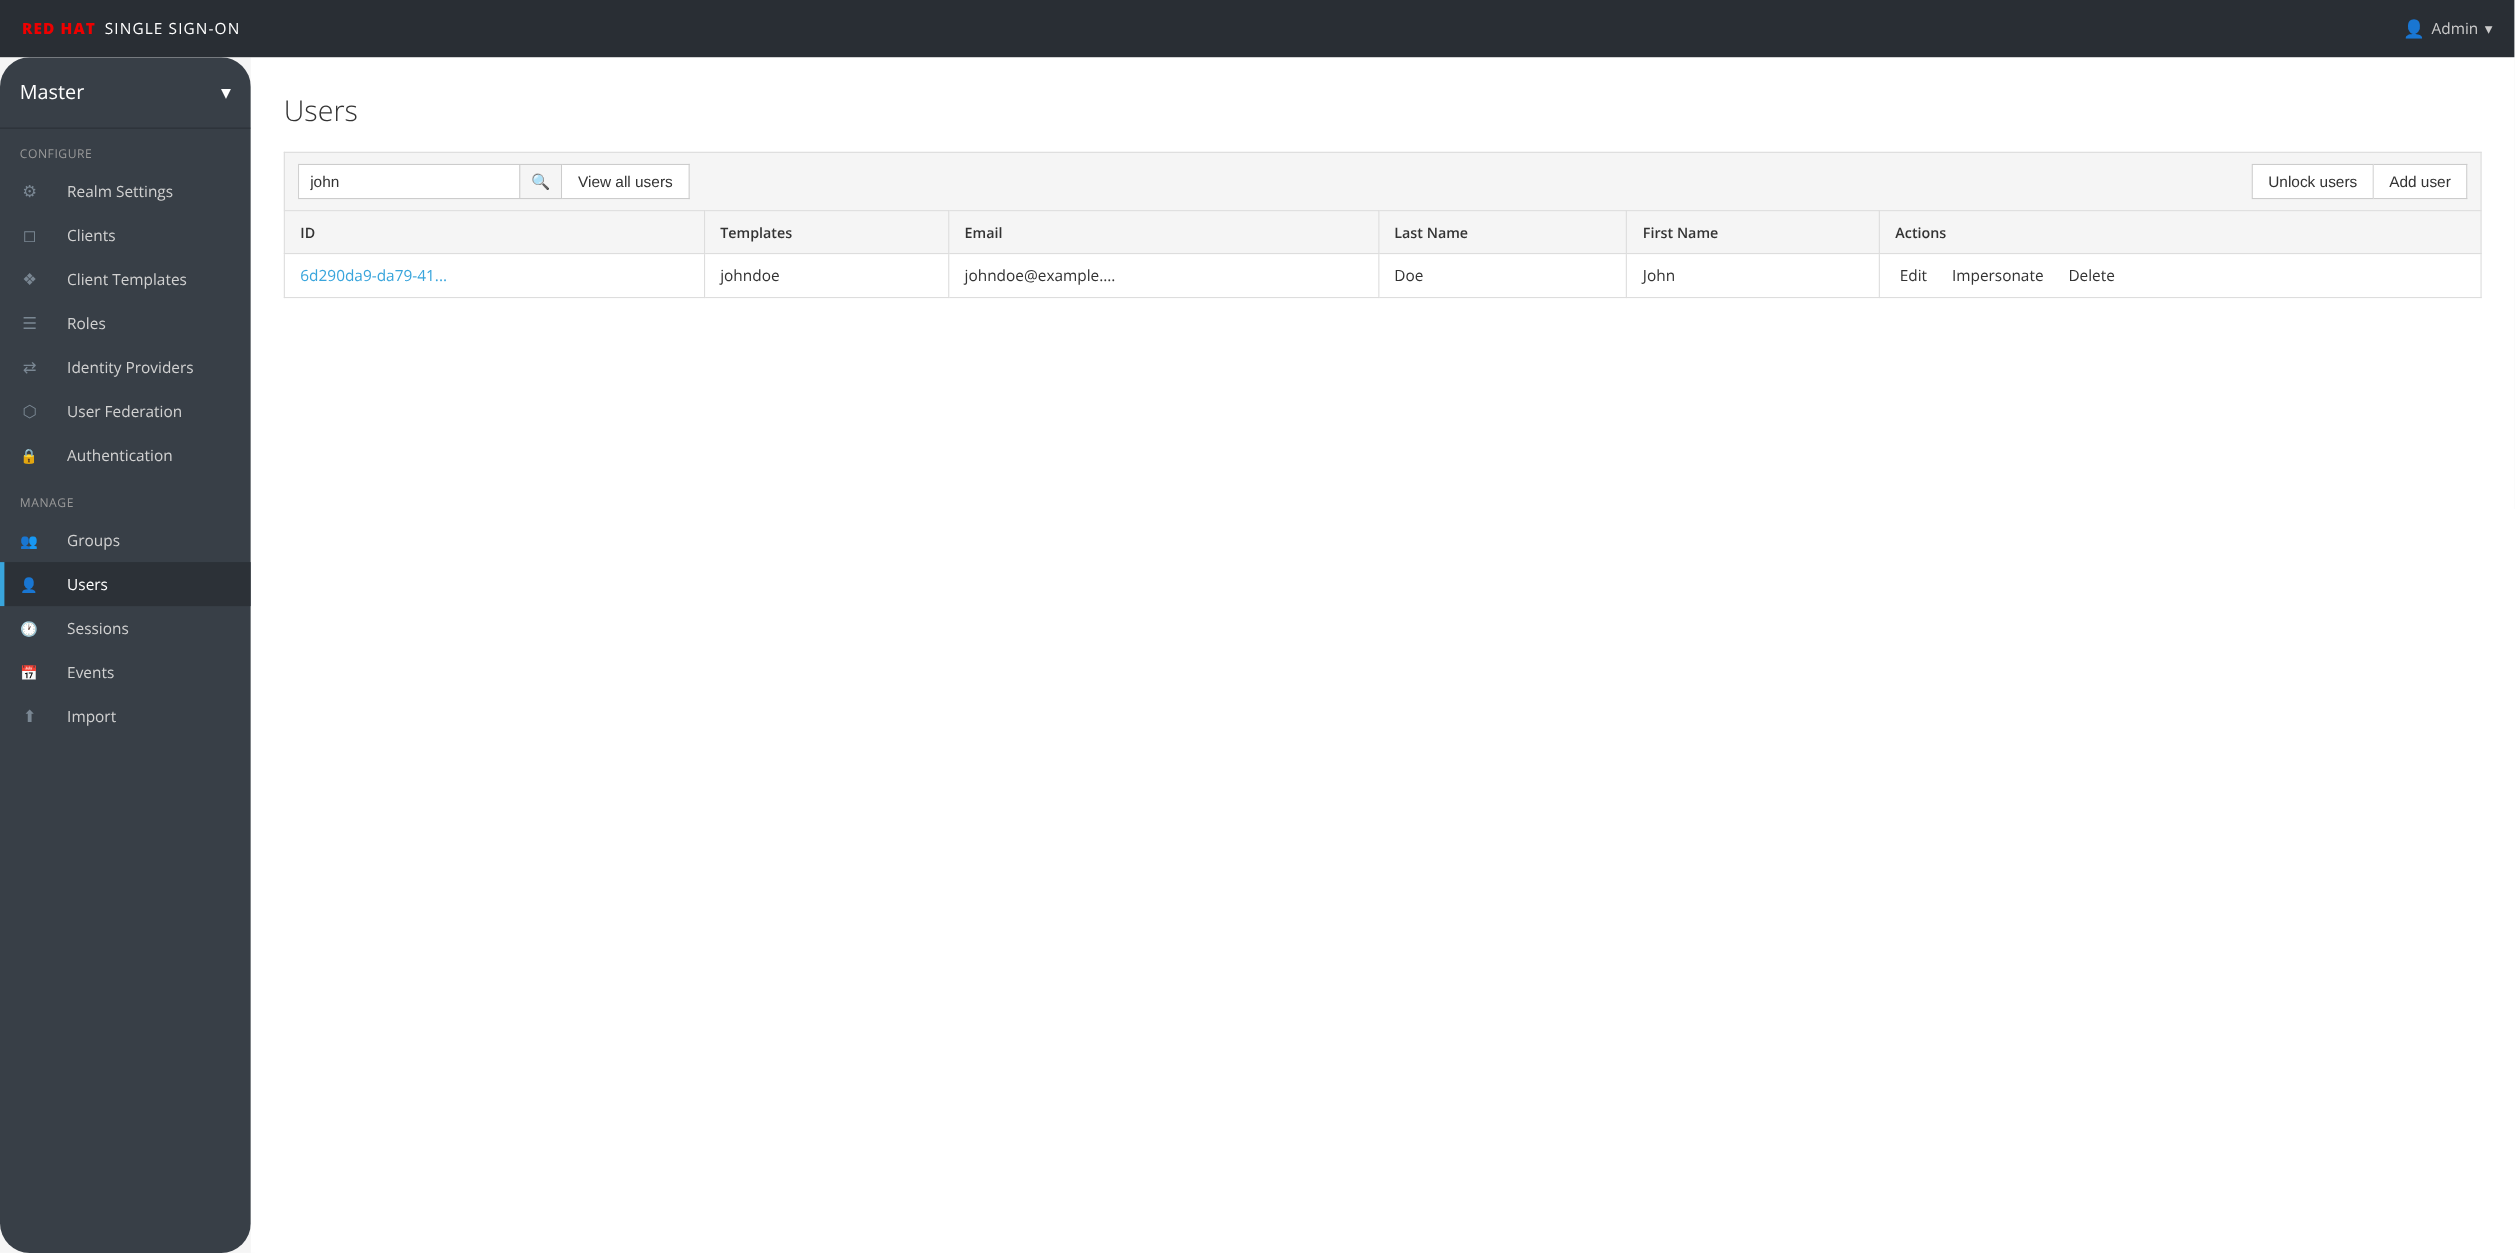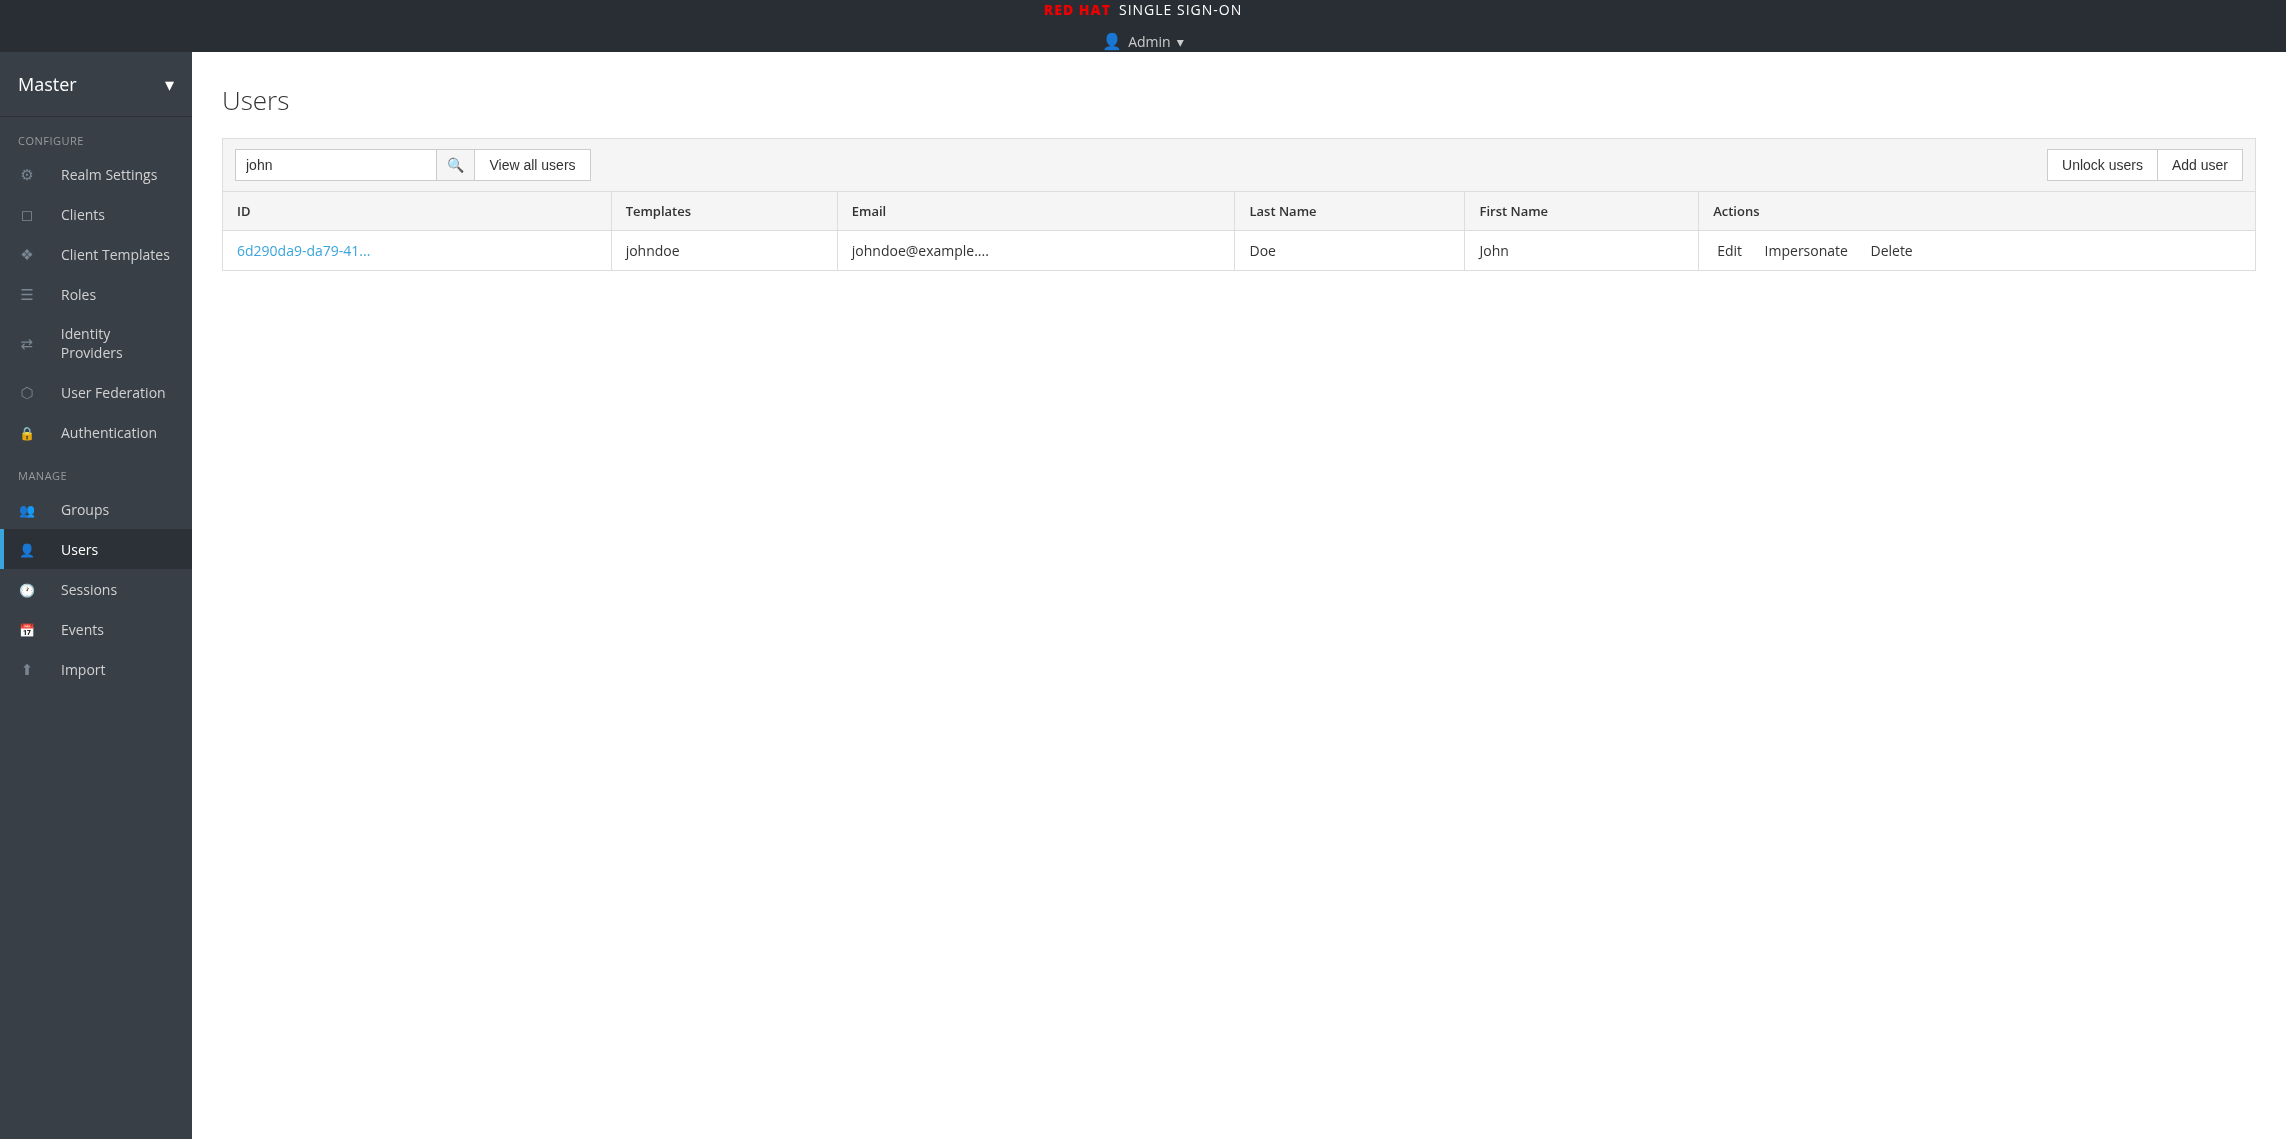--- a/index.html
+++ b/index.html
@@ -9,21 +9,20 @@
     .navbar {
       background: #292e34;
       color: #fff;
       display: flex;
       align-items: center;
       justify-content: space-between;
       padding: 0 20px;
       height: 52px;
       flex-shrink: 0;
       z-index: 100;
-      flex-direction: column;
     }
     .navbar-brand {
       display: flex;
       align-items: center;
       gap: 8px;
     }
     .brand-red { color: #e00; font-weight: 900; font-size: 14px; letter-spacing: 1px; }
     .brand-sso { color: #fff; font-size: 14px; font-weight: 400; letter-spacing: 1px; }
     .navbar-user {
       display: flex;
@@ -39,25 +38,26 @@
     .main-layout {
       display: flex;
       flex: 1;
       overflow: hidden;
     }
 
     
     .sidebar {
       background: #383f47;
       color: #d1d1d1;
-      width: 192px;
+      width: 228px;
       flex-shrink: 0;
       display: flex;
       flex-direction: column;
       overflow-y: auto;
+      border-radius: 27px;
     }
     .sidebar-realm {
       display: flex;
       align-items: center;
       justify-content: space-between;
       padding: 20px 18px;
       font-size: 18px;
       color: #fff;
       font-weight: 400;
       border-bottom: 1px solid #2c3137;

